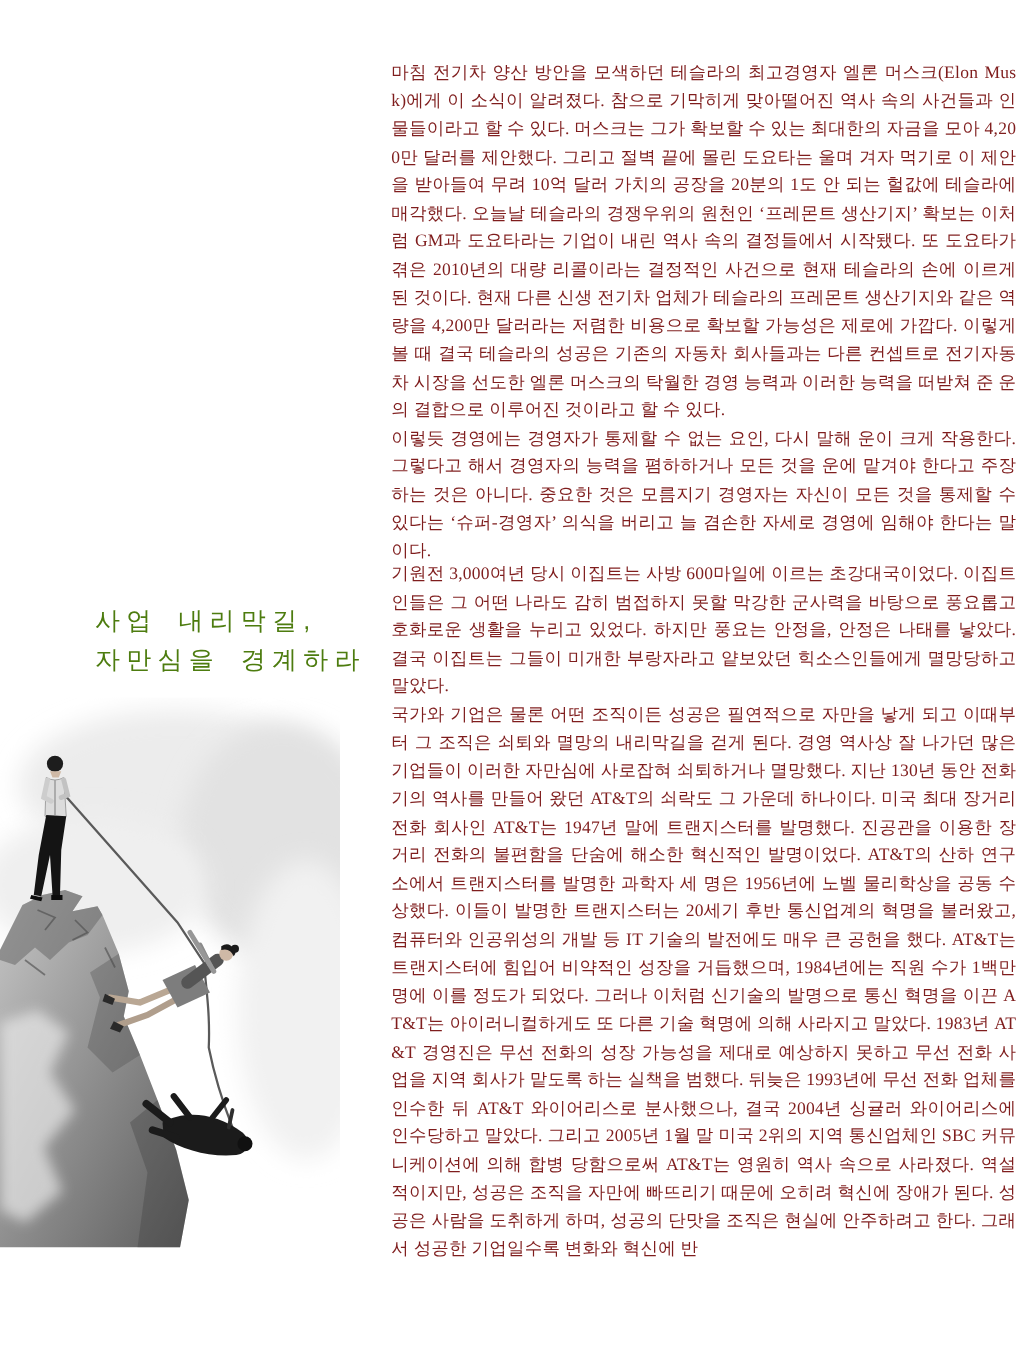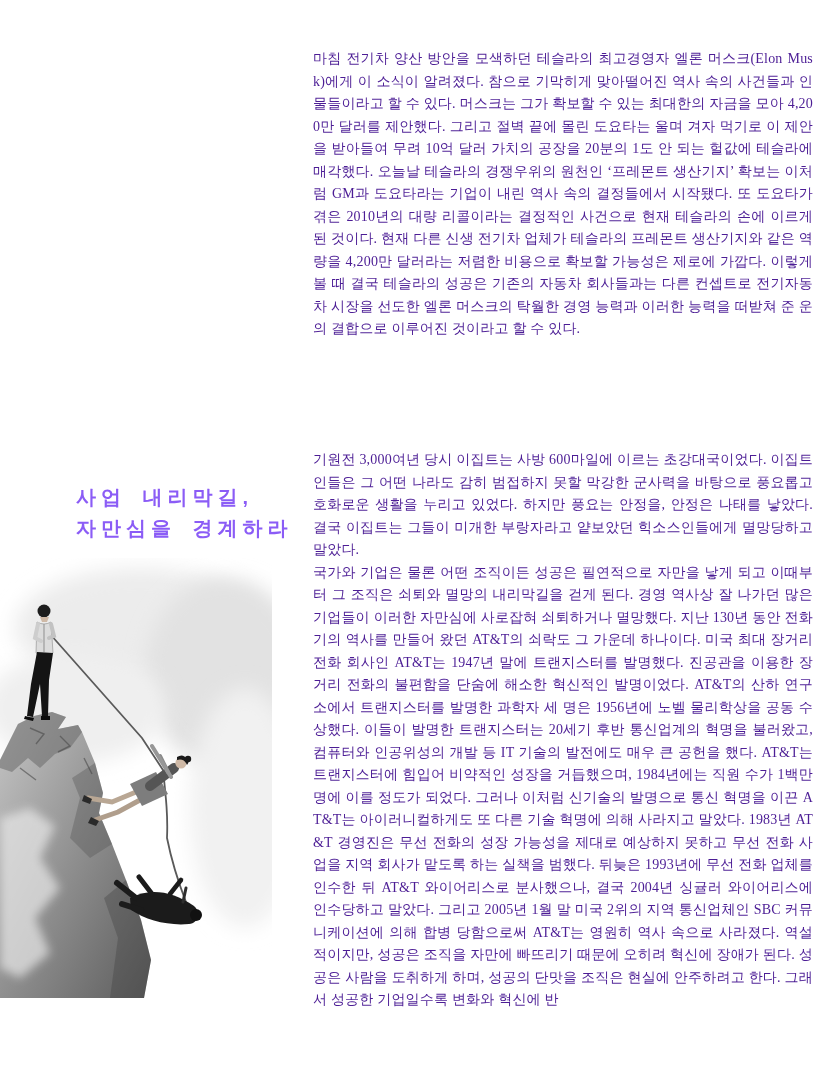--- a/index.html
+++ b/index.html
@@ -9,39 +9,39 @@
     position:relative;
     width:821px; height:1081px;
     background:#ffffff;
     overflow:hidden;
     font-family:"Liberation Serif","DejaVu Serif",serif;
   }
   .section-heading {
     position:absolute;
     left:76px; top:482px;
     font-family:"Liberation Sans","DejaVu Sans",sans-serif;
-    font-weight:700;
+    font-weight:400;
     font-size:20px;
     line-height:31px;
     letter-spacing:5px;
     word-spacing:6px;
-    color:#8b5cf6;
+    color:#4d7c0f;
     white-space:nowrap;
   }
   .photo-figure {
     position:absolute;
     left:0; top:558px;
     width:272px; height:440px;
   }
   .photo-figure svg { display:block; width:100%; height:100%; }
   .text-col {
     position:absolute;
     left:313px;
     width:500px;
-    color:#4c1d95;
+    color:#7f1d1d;
   }
   .text-col.block-1 { top:48px; }
   .text-col.block-2 { top:449px; }
   .text-col p {
     font-size:14px;
     line-height:22.5px;
     text-align:justify;
     word-break:break-all;
     letter-spacing:0.2px;
   }
@@ -123,20 +123,21 @@
         <path d="M141,352 L122,346" stroke="#1b1b1b" stroke-width="6" stroke-linecap="round"></path>
         <path d="M152,336 L139,319" stroke="#1b1b1b" stroke-width="5" stroke-linecap="round"></path>
         <path d="M170,336 L181,322" stroke="#1b1b1b" stroke-width="4.5" stroke-linecap="round"></path>
         <path d="M183,344 L186,330" stroke="#2e2e2e" stroke-width="3" stroke-linecap="round"></path>
       </g>
     </svg>
   </figure>
 
   <section class="text-col block-1">
     <p>마침 전기차 양산 방안을 모색하던 테슬라의 최고경영자 엘론 머스크(Elon Musk)에게 이 소식이 알려졌다. 참으로 기막히게 맞아떨어진 역사 속의 사건들과 인물들이라고 할 수 있다. 머스크는 그가 확보할 수 있는 최대한의 자금을 모아 4,200만 달러를 제안했다. 그리고 절벽 끝에 몰린 도요타는 울며 겨자 먹기로 이 제안을 받아들여 무려 10억 달러 가치의 공장을 20분의 1도 안 되는 헐값에 테슬라에 매각했다. 오늘날 테슬라의 경쟁우위의 원천인 ‘프레몬트 생산기지’ 확보는 이처럼 GM과 도요타라는 기업이 내린 역사 속의 결정들에서 시작됐다. 또 도요타가 겪은 2010년의 대량 리콜이라는 결정적인 사건으로 현재 테슬라의 손에 이르게 된 것이다. 현재 다른 신생 전기차 업체가 테슬라의 프레몬트 생산기지와 같은 역량을 4,200만 달러라는 저렴한 비용으로 확보할 가능성은 제로에 가깝다. 이렇게 볼 때 결국 테슬라의 성공은 기존의 자동차 회사들과는 다른 컨셉트로 전기자동차 시장을 선도한 엘론 머스크의 탁월한 경영 능력과 이러한 능력을 떠받쳐 준 운의 결합으로 이루어진 것이라고 할 수 있다.</p>
+    <p>이렇듯 경영에는 경영자가 통제할 수 없는 요인, 다시 말해 운이 크게 작용한다. 그렇다고 해서 경영자의 능력을 폄하하거나 모든 것을 운에 맡겨야 한다고 주장하는 것은 아니다. 중요한 것은 모름지기 경영자는 자신이 모든 것을 통제할 수 있다는 ‘슈퍼-경영자’ 의식을 버리고 늘 겸손한 자세로 경영에 임해야 한다는 말이다.</p>
   </section>
 
   <section class="text-col block-2">
     <p>기원전 3,000여년 당시 이집트는 사방 600마일에 이르는 초강대국이었다. 이집트인들은 그 어떤 나라도 감히 범접하지 못할 막강한 군사력을 바탕으로 풍요롭고 호화로운 생활을 누리고 있었다. 하지만 풍요는 안정을, 안정은 나태를 낳았다. 결국 이집트는 그들이 미개한 부랑자라고 얕보았던 힉소스인들에게 멸망당하고 말았다.</p>
     <p>국가와 기업은 물론 어떤 조직이든 성공은 필연적으로 자만을 낳게 되고 이때부터 그 조직은 쇠퇴와 멸망의 내리막길을 걷게 된다. 경영 역사상 잘 나가던 많은 기업들이 이러한 자만심에 사로잡혀 쇠퇴하거나 멸망했다. 지난 130년 동안 전화기의 역사를 만들어 왔던 AT&amp;T의 쇠락도 그 가운데 하나이다. 미국 최대 장거리 전화 회사인 AT&amp;T는 1947년 말에 트랜지스터를 발명했다. 진공관을 이용한 장거리 전화의 불편함을 단숨에 해소한 혁신적인 발명이었다. AT&amp;T의 산하 연구소에서 트랜지스터를 발명한 과학자 세 명은 1956년에 노벨 물리학상을 공동 수상했다. 이들이 발명한 트랜지스터는 20세기 후반 통신업계의 혁명을 불러왔고, 컴퓨터와 인공위성의 개발 등 IT 기술의 발전에도 매우 큰 공헌을 했다. AT&amp;T는 트랜지스터에 힘입어 비약적인 성장을 거듭했으며, 1984년에는 직원 수가 1백만 명에 이를 정도가 되었다. 그러나 이처럼 신기술의 발명으로 통신 혁명을 이끈 AT&amp;T는 아이러니컬하게도 또 다른 기술 혁명에 의해 사라지고 말았다. 1983년 AT&amp;T 경영진은 무선 전화의 성장 가능성을 제대로 예상하지 못하고 무선 전화 사업을 지역 회사가 맡도록 하는 실책을 범했다. 뒤늦은 1993년에 무선 전화 업체를 인수한 뒤 AT&amp;T 와이어리스로 분사했으나, 결국 2004년 싱귤러 와이어리스에 인수당하고 말았다. 그리고 2005년 1월 말 미국 2위의 지역 통신업체인 SBC 커뮤니케이션에 의해 합병 당함으로써 AT&amp;T는 영원히 역사 속으로 사라졌다. 역설적이지만, 성공은 조직을 자만에 빠뜨리기 때문에 오히려 혁신에 장애가 된다. 성공은 사람을 도취하게 하며, 성공의 단맛을 조직은 현실에 안주하려고 한다. 그래서 성공한 기업일수록 변화와 혁신에 반</p>
   </section>
 
 </main>
 
 </body></html>

